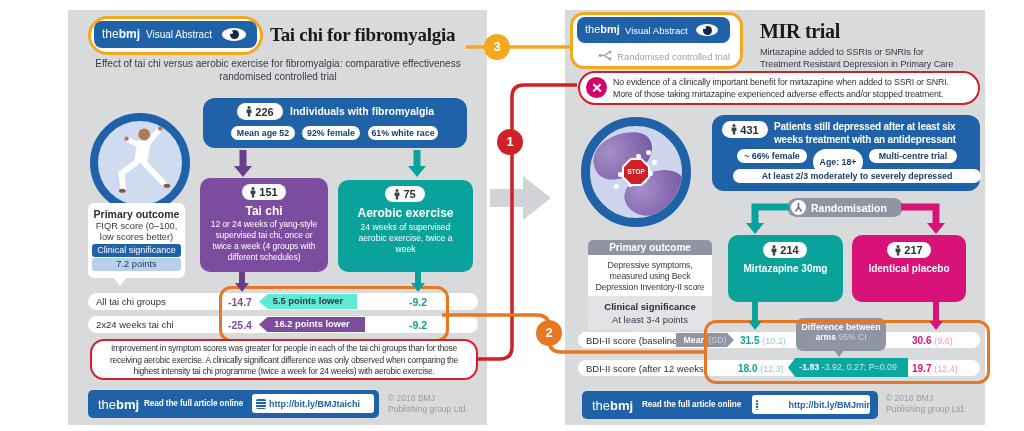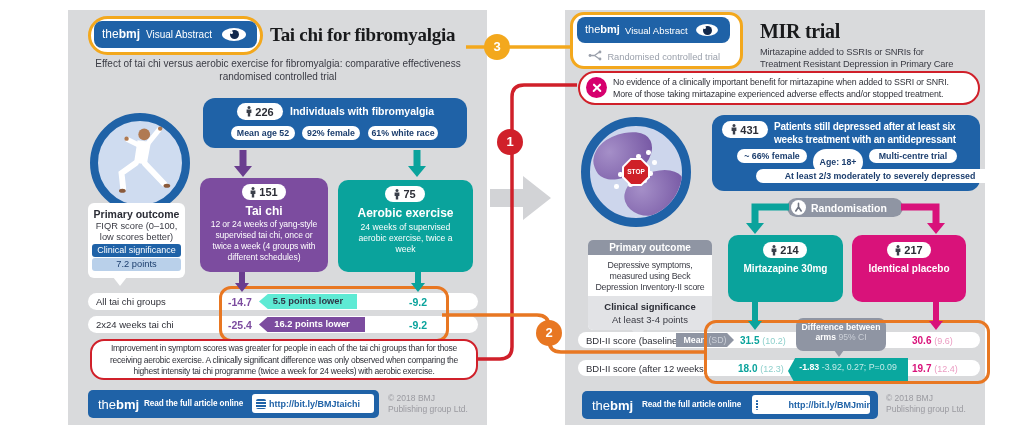--- a/index.html
+++ b/index.html
@@ -150,21 +150,21 @@
   <div class="badge" style="left:577px;top:17px;width:153px;height:26px;">
     <span class="a w" style="left:8px;top:6px;font-size:11px;">
       <span style="font-weight:300;">the</span><span class="b">bmj</span>
     </span>
     <span class="a w" style="left:48px;top:8px;font-size:9.5px;">Visual Abstract</span>
     <span class="eye" style="left:119px;top:7px;width:22px;height:12px;">
         <span class="pupil"></span>
         <span class="glint"></span>
       </span>
   </div>
-  <div class="a" style="left:578px;top:46px;width:152px;text-align:center;">
+  <div class="a" style="left:578px;top:46px;width:152px;text-align:right;">
     <svg width="15" height="11" style="vertical-align:-1px;">
       <circle cx="2" cy="5.5" r="1.4" fill="#9aa0ab"></circle>
         <path d="M2 5.5 H6.5 M6.5 5.5 L11.5 2 M6.5 5.5 L11.5 9" stroke="#9aa0ab" stroke-width="1.3" fill="none"></path>
         <circle cx="12" cy="2" r="1.4" fill="#9aa0ab"></circle>
         <circle cx="12" cy="9" r="1.4" fill="#9aa0ab"></circle>
     </svg>
     <span style="font-size:9.3px;color:#9aa0ab;">Randomised controlled trial</span>
   </div>
 
   <div class="a pl" style="left:760px;top:47px;width:210px;font-size:9.3px;letter-spacing:-0.15px;line-height:11.5px;color:#3a3b44;">Mirtazapine added to SSRIs or SNRIs for
@@ -203,21 +203,21 @@
         <circle cx="3" cy="1.6" r="1.5" fill="#3a3f4a"></circle>
         <path d="M0.6 3.6 h4.8 v3.4 h-1.2 v3.4 h-2.4 V7 H0.6 Z" fill="#3a3f4a"></path>
       </svg>
     <span>431</span>
   </div>
   <div class="a w pl" style="left:774px;top:120px;width:206px;font-size:10px;font-weight:600;letter-spacing:-0.2px;line-height:13px;">Patients still depressed after at least six
 weeks treatment with an antidepressant</div>
   <div class="pill navy b" style="left:737px;top:149px;width:70px;height:14px;font-size:8.8px;">~ 66% female</div>
   <div class="pill navy b" style="left:813px;top:149px;width:50px;height:26px;font-size:8.8px;">Age: 18+</div>
   <div class="pill navy b" style="left:869px;top:149px;width:88px;height:14px;font-size:8.8px;">Multi-centre trial</div>
-  <div class="pill navy b" style="left:756px;top:169px;width:248px;height:14px;font-size:8.8px;">At least 2/3 moderately to severely depressed</div>
+  <div class="pill navy b" style="left:733px;top:169px;width:248px;height:14px;font-size:8.8px;">At least 2/3 moderately to severely depressed</div>
 
   <div class="a" style="left:787px;top:198px;width:116px;height:19px;background:#8f95a3;border-radius:10px;"></div>
   <svg class="a" style="left:791px;top:200px;" width="15" height="15">
     <circle cx="7.5" cy="7.5" r="7.5" fill="#fff"></circle>
       <path d="M7.5 3.4 V7 M7.5 7 L4.8 11 M7.5 7 L10.2 11" stroke="#6e7380" stroke-width="1.6" fill="none" stroke-linecap="round"></path>
   </svg>
   <div class="a w b" style="left:811px;top:202px;font-size:10.5px;">Randomisation</div>
 
   <div class="a" style="left:728px;top:235px;width:115px;height:67px;background:#0aa39c;border-radius:10px;"></div>
   <div class="a" style="left:852px;top:235px;width:114px;height:67px;background:#d9127a;border-radius:10px;"></div>
@@ -270,21 +270,21 @@
     </div>
   </div>
   <div class="tail" style="left:834px;top:350px;border-top-color:#8f95a3;border-left-width:5px;border-right-width:5px;border-top-width:7px;"></div>
 
   <div class="rowbar" style="left:578px;top:360px;width:402px;height:16px;"></div>
   <div class="a" style="left:586px;top:363px;font-size:9.5px;color:#2f3038;">BDI-II score (after 12 weeks)</div>
   <div class="a" style="left:738px;top:363px;font-size:10px;">
     <span class="b" style="color:#0aa39c;">18.0</span>
     <span style="color:#8ed0cc;font-size:9px;">(12.3)</span>
   </div>
-  <div class="a c" style="left:788px;top:358px;width:120px;height:26px;background:#0aa89f;clip-path:polygon(0 50%,6% 0,100% 0,100% 100%,6% 100%);font-size:8.8px;line-height:19px;">
+  <div class="a c" style="left:788px;top:358px;width:120px;height:19px;background:#0aa89f;clip-path:polygon(0 50%,6% 0,100% 0,100% 100%,6% 100%);font-size:8.8px;line-height:19px;">
     <span class="w b">-1.83</span>
     <span style="color:#c3ebe8;">-3.92, 0.27; P=0.09</span>
   </div>
   <div class="a" style="left:912px;top:363px;font-size:10px;">
     <span class="b" style="color:#d9127a;">19.7</span>
     <span style="color:#eb9cc2;font-size:9px;">(12.4)</span>
   </div>
 
   <div class="hl" style="left:704px;top:320px;width:280px;height:58px;"></div>
 

